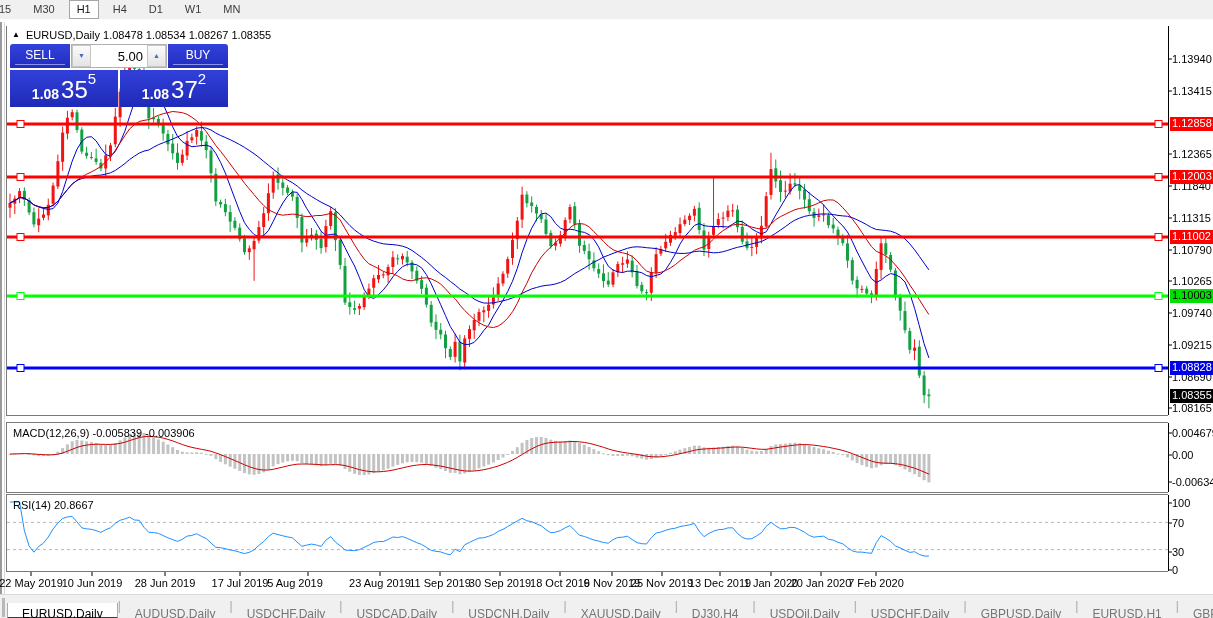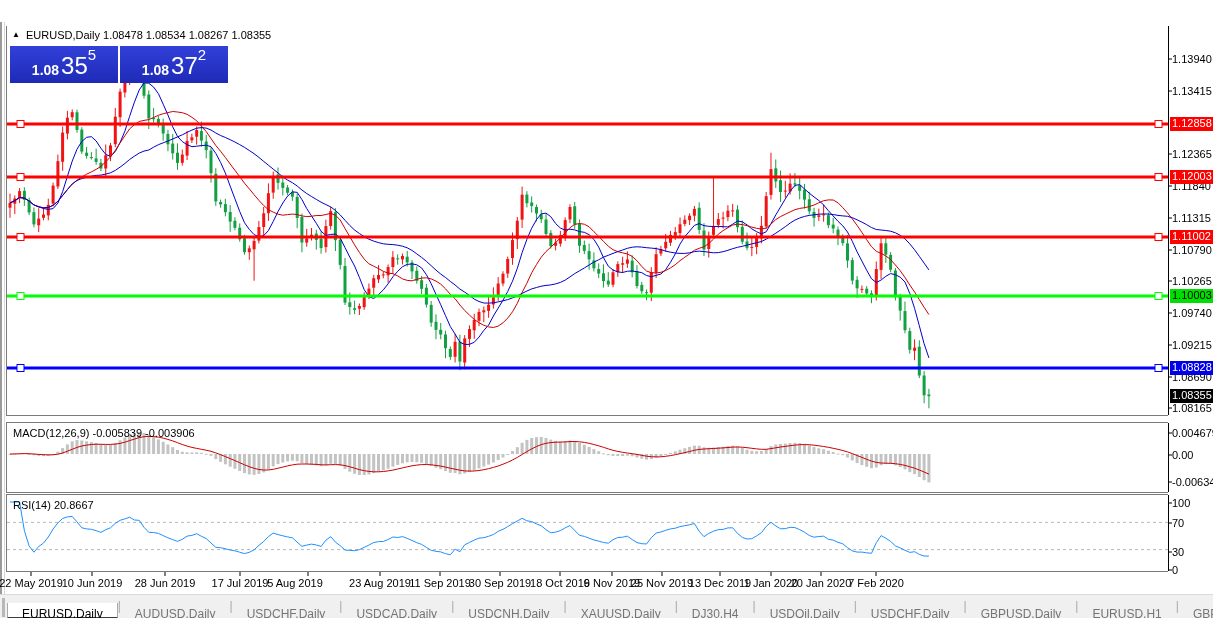--- a/index.html
+++ b/index.html
@@ -55,20 +55,29 @@
   .tab{padding:0 14px;line-height:23px;color:#757575;position:relative;cursor:pointer;margin-top:8px;}
   .tab.active{background:#ffffff;color:#000;border-left:1px solid #aaa;border-right:1px solid #aaa;
     border-bottom:2px solid #3c3c3c;box-sizing:border-box;}
   .tab-sep{color:#a8a8a8;line-height:22px;}
 </style>
 </head>
 <body>
 
 <div id="stage">
 
+  <div id="tf-bar">
+      <div class="tf-btn cut">15</div>
+      <div class="tf-btn">M30</div>
+      <div class="tf-btn active">H1</div>
+      <div class="tf-btn">H4</div>
+      <div class="tf-btn">D1</div>
+      <div class="tf-btn">W1</div>
+      <div class="tf-btn">MN</div>
+    </div>
 
   <div class="win-edge"></div>
 
   <svg id="chart-svg" width="1213" height="618">
       <defs>
         <clipPath id="clipMain">
           <rect x="7" y="26" width="1161" height="389"></rect>
         </clipPath>
         <clipPath id="clipMacd">
           <rect x="7" y="423" width="1161" height="69"></rect>
@@ -727,20 +736,29 @@
       <line x1="7" x2="1168" y1="549.6" y2="549.6" stroke="#b8b8b8" stroke-dasharray="3,3"></line>
       <path d="M10.0 502.0 L14.8 502.0 L19.6 502.0 L24.4 530.8 L29.1 545.9 L33.9 552.2 L38.7 546.5 L43.5 543.1 L48.3 537.0 L53.1 529.0 L57.9 522.9 L62.6 518.5 L67.4 516.9 L72.2 516.4 L77.0 521.9 L81.8 527.8 L86.6 528.9 L91.4 529.3 L96.1 530.6 L100.9 532.4 L105.7 529.7 L110.5 527.8 L115.3 523.3 L120.1 520.3 L124.9 518.9 L129.6 517.2 L134.4 520.0 L139.2 520.3 L144.0 527.3 L148.8 532.3 L153.6 532.5 L158.4 533.4 L163.2 535.6 L167.9 537.8 L172.7 539.6 L177.5 541.4 L182.3 539.3 L187.1 536.1 L191.9 535.4 L196.7 533.7 L201.4 536.3 L206.2 538.5 L211.0 543.0 L215.8 547.3 L220.6 547.7 L225.4 548.7 L230.2 550.0 L234.9 550.8 L239.7 552.2 L244.5 553.6 L249.3 552.3 L254.1 549.8 L258.9 545.4 L263.7 541.5 L268.4 536.6 L273.2 533.1 L278.0 534.6 L282.8 535.8 L287.6 536.9 L292.4 537.8 L297.2 542.2 L301.9 546.3 L306.7 545.1 L311.5 544.1 L316.3 545.0 L321.1 546.4 L325.9 540.2 L330.7 536.6 L335.4 542.1 L340.2 545.7 L345.0 550.0 L349.8 550.4 L354.6 550.7 L359.4 549.7 L364.2 547.3 L368.9 545.1 L373.7 542.5 L378.5 541.6 L383.3 541.5 L388.1 539.5 L392.9 537.0 L397.7 537.5 L402.5 536.6 L407.2 538.3 L412.0 540.5 L416.8 542.7 L421.6 544.4 L426.4 547.4 L431.2 550.3 L436.0 551.3 L440.7 551.9 L445.5 553.7 L450.3 554.8 L455.1 549.1 L459.9 551.8 L464.7 544.8 L469.5 542.4 L474.2 540.1 L479.0 538.1 L483.8 537.7 L488.6 536.3 L493.4 534.5 L498.2 531.3 L503.0 529.3 L507.7 526.6 L512.5 523.6 L517.3 521.0 L522.1 518.3 L526.9 520.8 L531.7 521.6 L536.5 523.9 L541.2 525.7 L546.0 529.7 L550.8 532.8 L555.6 532.1 L560.4 530.6 L565.2 527.8 L570.0 525.6 L574.7 530.4 L579.5 535.3 L584.3 536.4 L589.1 538.2 L593.9 540.0 L598.7 541.1 L603.5 542.5 L608.3 543.2 L613.0 539.7 L617.8 537.5 L622.6 537.2 L627.4 536.2 L632.2 539.5 L637.0 542.6 L641.8 543.7 L646.5 544.0 L651.3 537.7 L656.1 533.1 L660.9 532.0 L665.7 530.3 L670.5 528.9 L675.3 528.2 L680.0 526.6 L684.8 525.7 L689.6 524.8 L694.4 523.5 L699.2 531.2 L704.0 536.7 L708.8 533.4 L713.5 531.2 L718.3 529.7 L723.1 529.4 L727.9 527.9 L732.7 527.8 L737.5 533.4 L742.3 537.4 L747.0 539.0 L751.8 538.7 L756.6 535.9 L761.4 532.7 L766.2 526.4 L771.0 522.3 L775.8 525.9 L780.5 528.8 L785.3 528.6 L790.1 527.3 L794.9 527.6 L799.7 529.6 L804.5 532.2 L809.3 535.5 L814.0 537.2 L818.8 536.5 L823.6 536.2 L828.4 539.3 L833.2 540.1 L838.0 542.3 L842.8 543.8 L847.5 547.6 L852.3 550.9 L857.1 552.1 L861.9 552.1 L866.7 552.8 L871.5 553.3 L876.3 542.7 L881.1 535.6 L885.8 538.2 L890.6 541.4 L895.4 545.9 L900.2 547.9 L905.0 550.3 L909.8 552.4 L914.6 551.7 L919.3 554.4 L924.1 556.0 L928.9 556.1 " fill="none" stroke="#1e90ff" stroke-width="1" clip-path="url(#clipRsi)"></path>
     </svg>
 
   <div class="ovl" id="panel-toggle">▲</div>
   <div class="ovl" id="chart-title">EURUSD,Daily  1.08478 1.08534 1.08267 1.08355</div>
   <div class="ovl" id="macd-label">MACD(12,26,9) -0.005839 -0.003906</div>
   <div class="ovl" id="rsi-label">RSI(14) 20.8667</div>
 
   <div id="trade-panel">
+    <div id="tp-row1">
+      <div class="tp-btn" id="sell-btn">SELL</div>
+      <div id="tp-spin">
+        <div class="spin-btn">▼</div>
+        <input id="vol-input" value="5.00" style="">
+        <div class="spin-btn">▲</div>
+      </div>
+      <div class="tp-btn" id="buy-btn">BUY</div>
+    </div>
     <div id="tp-row2">
       <div class="tp-price">
         <span class="pfx">1.08</span>
         <span class="big">35</span>
         <span class="sup">5</span>
       </div>
       <div class="tp-price">
         <span class="pfx">1.08</span>
         <span class="big">37</span>
         <span class="sup">2</span>

